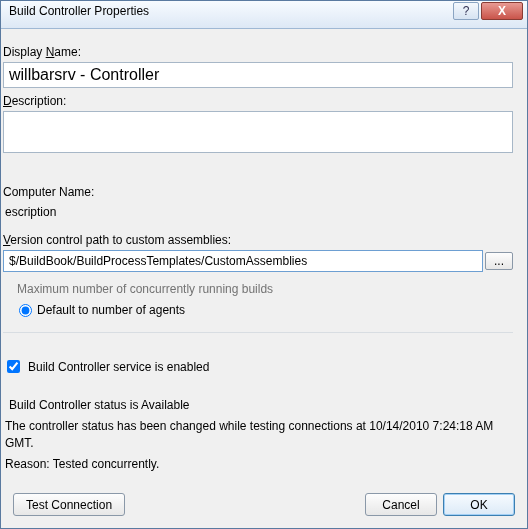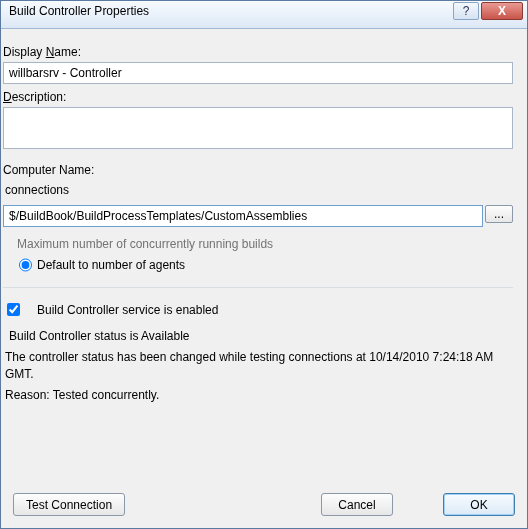--- a/index.html
+++ b/index.html
@@ -5,35 +5,35 @@
   * { box-sizing: border-box; font-family: "Segoe UI", Tahoma, sans-serif; font-size: 12px; }
   body { margin: 0; background: #fff; }
   .window { width: 528px; height: 529px; border: 1px solid #5a7aa0; background: #f0f0f0; display: flex; flex-direction: column; }
   .titlebar { height: 28px; background: linear-gradient(#f7fbff, #dde8f5); border-bottom: 1px solid #9fb8d4; display: flex; align-items: center; padding: 0 4px 8px 8px; }
   .titlebar .title { flex: 1; color: #000; }
   .titlebar .tb-btn { width: 26px; height: 18px; margin-left: 2px; border: 1px solid #8aa4c2; border-radius: 2px; background: linear-gradient(#f4f8fd,#d6e3f2); display: flex; align-items: center; justify-content: center; font-size: 11px; color: #335; }
   .titlebar .tb-close { width: 42px; background: linear-gradient(#e89a93,#c9544a); border-color: #8a3c34; color: #fff; font-weight: bold; }
   .content { flex: 1; padding: 10px 14px 6px 2px; display: flex; flex-direction: column; color: #000; }
   .lbl { margin: 6px 0 3px 0; }
   .lbl .ul { text-decoration: underline; }
-  .textbox { width: 100%; border: 1px solid #a7b7c7; background: #fff; padding: 3px 5px; font-size: 12px; }
+  .textbox { width: 100%; border: 1px solid #a7b7c7; background: #fff; padding: 3px 5px; font-size: 16px; }
   .textarea { width: 100%; height: 42px; border: 1px solid #a7b7c7; background: #fff; padding: 3px 5px; resize: none; }
   .computer-val { padding: 3px 2px 8px 2px; }
-  .vc-row { display: flex; align-items: flex-start; gap: 2px; }
+  .vc-row { display: flex; align-items: center; gap: 2px; }
   .vc-row input { flex: 1; border: 1px solid #6d9fd2; background: #fff; padding: 3px 5px; }
   .browse-btn { width: 28px; border: 1px solid #8a98a8; background: linear-gradient(#fdfdfd,#e7e7e7); border-radius: 2px; display:flex; align-items:center; justify-content:center; }
   .sub { margin: 10px 0 4px 14px; color: #737373; }
-  .radio-row { margin: 3px 0 3px 16px; display: flex; gap: 5px; }
+  .radio-row { margin: 3px 0 3px 16px; display: flex; align-items: center; gap: 5px; }
   .radio-row input[type=radio] { margin: 0; }
   .max-input { width: 56px; border: 1px solid #c7cfd7; background: #f3f3f3; color: #888; padding: 2px 4px; }
   .sep { height: 1px; background: #d8dde2; margin: 12px 0 8px 0; }
-  .chk-row { display: flex; align-items: center; gap: 14px; margin: 4px 0; }
+  .chk-row { display: flex; align-items: center; gap: 5px; margin: 16px 0; }
   .status { margin: 6px 0 2px 6px; }
   .status-msg { margin: 4px 6px 0 2px; line-height: 1.4; }
-  .footer { padding: 8px 12px 12px 12px; display: flex; align-items: center; gap: 44px; }
+  .footer { padding: 8px 12px 12px 12px; display: flex; align-items: center; }
   .footer .spacer { flex: 1; }
   .btn { min-width: 72px; height: 23px; border: 1px solid #8a98a8; background: linear-gradient(#fdfdfd,#e7e7e7); border-radius: 3px; margin-left: 6px; padding: 0 12px; display:flex; align-items:center; justify-content:center; }
   .btn-test { min-width: 108px; margin-left: 0; }
   .btn-default { border-color: #3c7fb1; box-shadow: 0 0 0 1px #a3d0f5 inset; background: linear-gradient(#f7fbff,#dceaf7); }
 </style>
 </head>
 <body>
 
 <div class="window">
   <div class="titlebar">
@@ -51,23 +51,26 @@
     <div class="lbl">
       <span>Display </span><span class="ul">N</span><span>ame:</span>
     </div>
     <input type="text" class="textbox" value="willbarsrv - Controller" style="">
 
     <div class="lbl">
       <span class="ul">D</span><span>escription:</span>
     </div>
     <textarea class="textarea" style=""></textarea>
 
-    <div class="lbl" style="margin-top:14px">Computer Name:</div>
-    <div class="computer-val">connections</div>
+    <div class="lbl" style="margin-top:32px">Computer Name:</div>
+    <div class="computer-val">escription</div>
 
+    <div class="lbl">
+      <span class="ul">V</span><span>ersion control path to custom assemblies:</span>
+    </div>
     <div class="vc-row">
       <input type="text" value="$/BuildBook/BuildProcessTemplates/CustomAssemblies" style="">
       <button class="browse-btn">
           <span>...</span>
         </button>
     </div>
 
     <div class="sub">Maximum number of concurrently running builds</div>
     <label class="radio-row">
       <input type="radio" name="maxb" checked="" style="">

